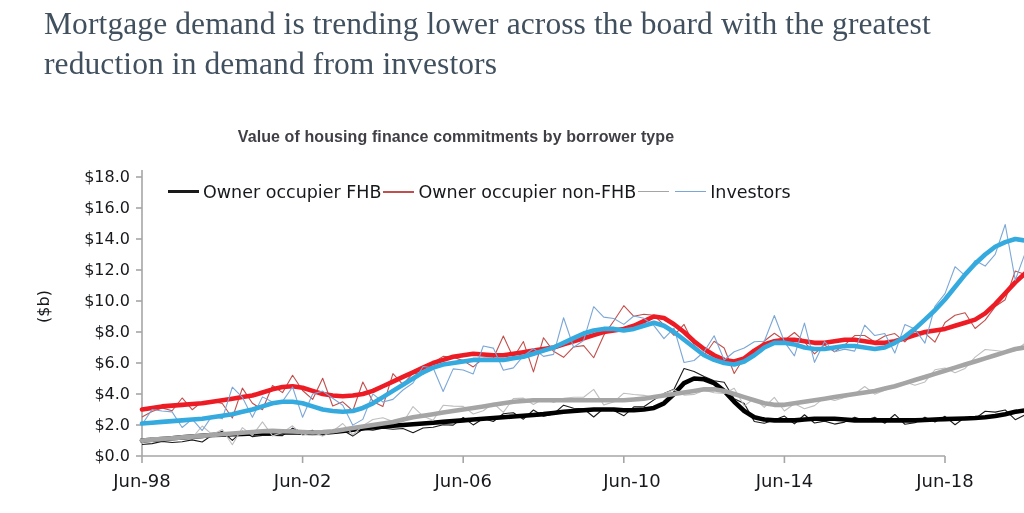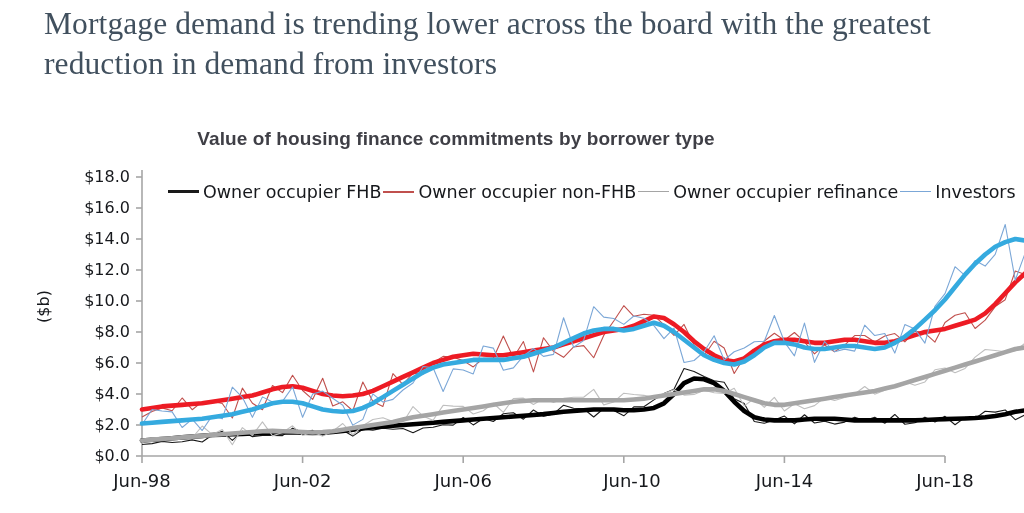--- a/index.html
+++ b/index.html
@@ -40,21 +40,21 @@
   }
 
   #chart-title {
     position: absolute;
     left: 0;
     top: 18px;
     width: 912px;
     text-align: center;
     font-family: "Liberation Sans", sans-serif;
     font-weight: bold;
-    font-size: 19px;
+    font-size: 16px;
     color: #3f3f46;
     letter-spacing: 0.1px;
   }
 
   #plot-svg {
     position: absolute;
     left: 0;
     top: 0;
     width: 1024px;
     height: 403px;
@@ -193,21 +193,20 @@
       <div class="legend-row">
         <div class="legend-swatch" style="border-top: 3px solid rgb(26, 26, 26);"></div>
         <span class="legend-label">Owner occupier FHB</span>
       </div>
       <div class="legend-row">
         <div class="legend-swatch" style="border-top: 2.6px solid rgb(192, 80, 77);"></div>
         <span class="legend-label">Owner occupier non-FHB</span>
       </div>
       <div class="legend-row">
         <div class="legend-swatch" style="border-top: 1.6px solid rgb(165, 165, 165);"></div>
-        <span class="legend-label">Owner occupier refinance</span>
       </div>
       <div class="legend-row">
         <div class="legend-swatch" style="border-top: 1.6px solid rgb(123, 167, 215);"></div>
         <span class="legend-label">Investors</span>
       </div>
     </div>
 
 </div>
 
 </body></html>

